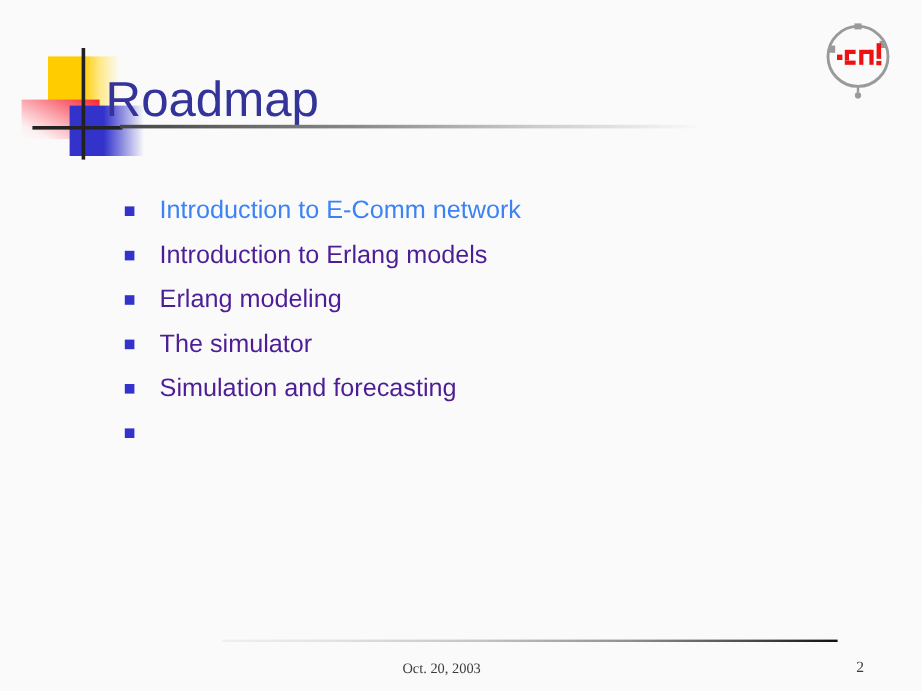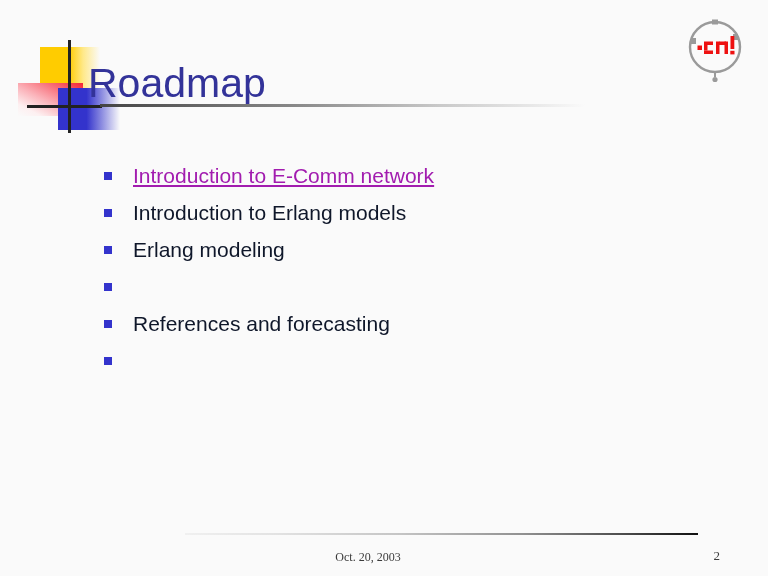--- a/index.html
+++ b/index.html
@@ -101,26 +101,25 @@
     width: 8px;
     height: 8px;
     background: #3333cc;
     margin-top: 9px;
     flex: 0 0 auto;
   }
   .bullet-text {
     margin-left: 21px;
     font-size: 21px;
     line-height: 26px;
-    color: #0f172a;
+    color: #4c1d95;
     white-space: nowrap;
   }
   .bullet-text.accent {
-    color: #a21caf;
-    text-decoration: underline;
+    color: #3b82f6;
   }
 
   
   #cnl-logo {
     position: absolute;
     left: 686px;
     top: 16px;
     width: 60px;
     height: 68px;
   }
@@ -205,25 +204,26 @@
       <span class="bullet-text">Introduction to Erlang models</span>
     </div>
 
     <div class="bullet-row">
       <span class="bullet-mark"></span>
       <span class="bullet-text">Erlang modeling</span>
     </div>
 
     <div class="bullet-row">
       <span class="bullet-mark"></span>
-    </div>
-
-    <div class="bullet-row">
-      <span class="bullet-mark"></span>
-      <span class="bullet-text">References and forecasting</span>
+      <span class="bullet-text">The simulator</span>
+    </div>
+
+    <div class="bullet-row">
+      <span class="bullet-mark"></span>
+      <span class="bullet-text">Simulation and forecasting</span>
     </div>
 
     <div class="bullet-row">
       <span class="bullet-mark"></span>
     </div>
 
   </div>
 
   <div id="footer-rule"></div>
   <div id="footer-date">Oct. 20, 2003</div>

